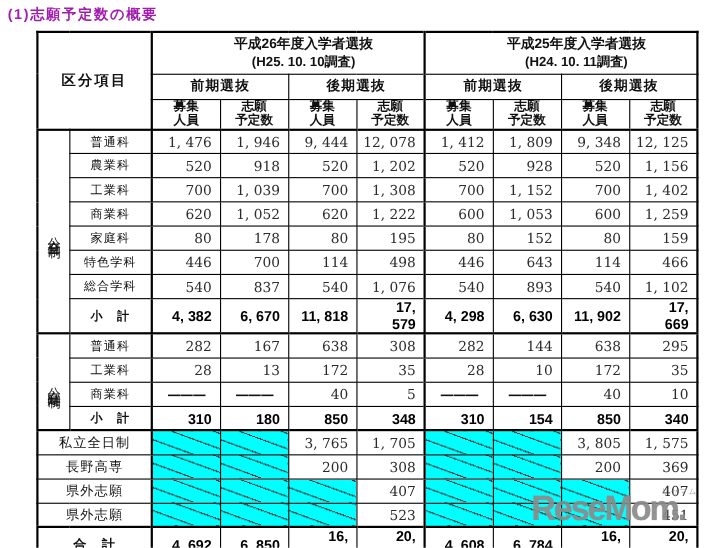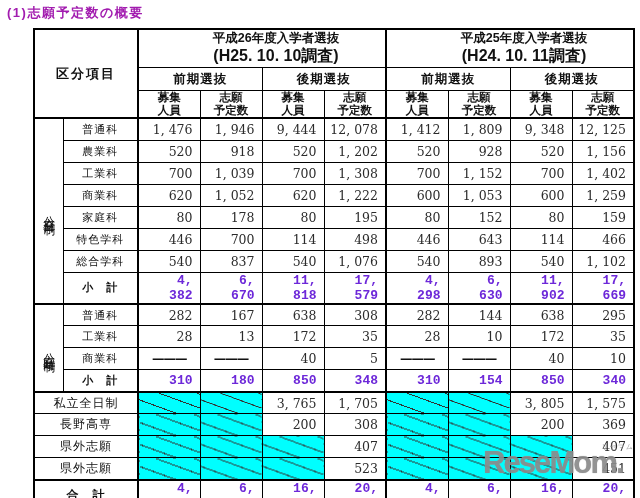--- a/index.html
+++ b/index.html
@@ -21,41 +21,41 @@
     position: absolute; left: 33px; top: 28px;
     border-collapse: collapse; table-layout: fixed;
     border: 2px solid #000;
     background: #fff;
   }
   td { border: 1px solid #000; padding: 0; overflow: hidden; }
   
   thead td { text-align: center; font-weight: bold; vertical-align: middle; }
   .corner { font-size: 13px; letter-spacing: 2px; border-bottom-width: 2px; }
   .yearhead { height: 38px; font-size: 12.5px; line-height: 1.3; padding-left: 28px; }
-  .yearhead .sub { font-size: 16px; }
+  .yearhead .sub { font-size: 12px; }
   .period { height: 23px; font-size: 12.5px; letter-spacing: 1px; }
   .subhead { height: 24px; font-size: 11.5px; line-height: 1.15; border-bottom-width: 2px; }
   
   tbody td { height: 22px; vertical-align: middle; }
   .group {
     writing-mode: vertical-rl; text-orientation: upright;
     text-align: center; font-size: 12px; letter-spacing: 2px;
   }
   .gbB2 { border-bottom-width: 2px; }
   .label { text-align: center; font-size: 11px; letter-spacing: 1px; }
   .spanlabel { text-align: center; font-size: 12px; letter-spacing: 1px; }
   .num {
     text-align: right; padding-right: 7px;
     font-family: "DejaVu Serif", serif;
     font-size: 12.5px; color: #2b2b2b;
   }
   .dash { text-align: center; padding-right: 0; font-weight: bold; letter-spacing: -1px; color: #111; }
   .hatch { background: repeating-linear-gradient(20deg, #00ffff 0px, #00ffff 12px, #333 12px, #333 13px); }
   .boldrow td { font-weight: bold; }
-  .boldrow .num { font-family: Liberation Mono, monospace; font-size: 13px; color: #6d28d9; padding-left: 11px; }
+  .boldrow .num { font-family: Liberation Sans, sans-serif; font-size: 13px; color: #000000; padding-left: 11px; }
   .secend td { border-bottom-width: 2px; margin-left: 32px; }
   .totalrow td { border-top-width: 2px; }
   .bR2 { border-right-width: 2px; }
   
   .watermark {
     position: absolute; left: 483px; top: 446px; width: 157px; height: 42px;
     pointer-events: none; color: #8b8b8b; opacity: 0.93; z-index: 5;
   }
   .wm-main {
     display: inline-block; font-size: 32px; font-weight: bold;

